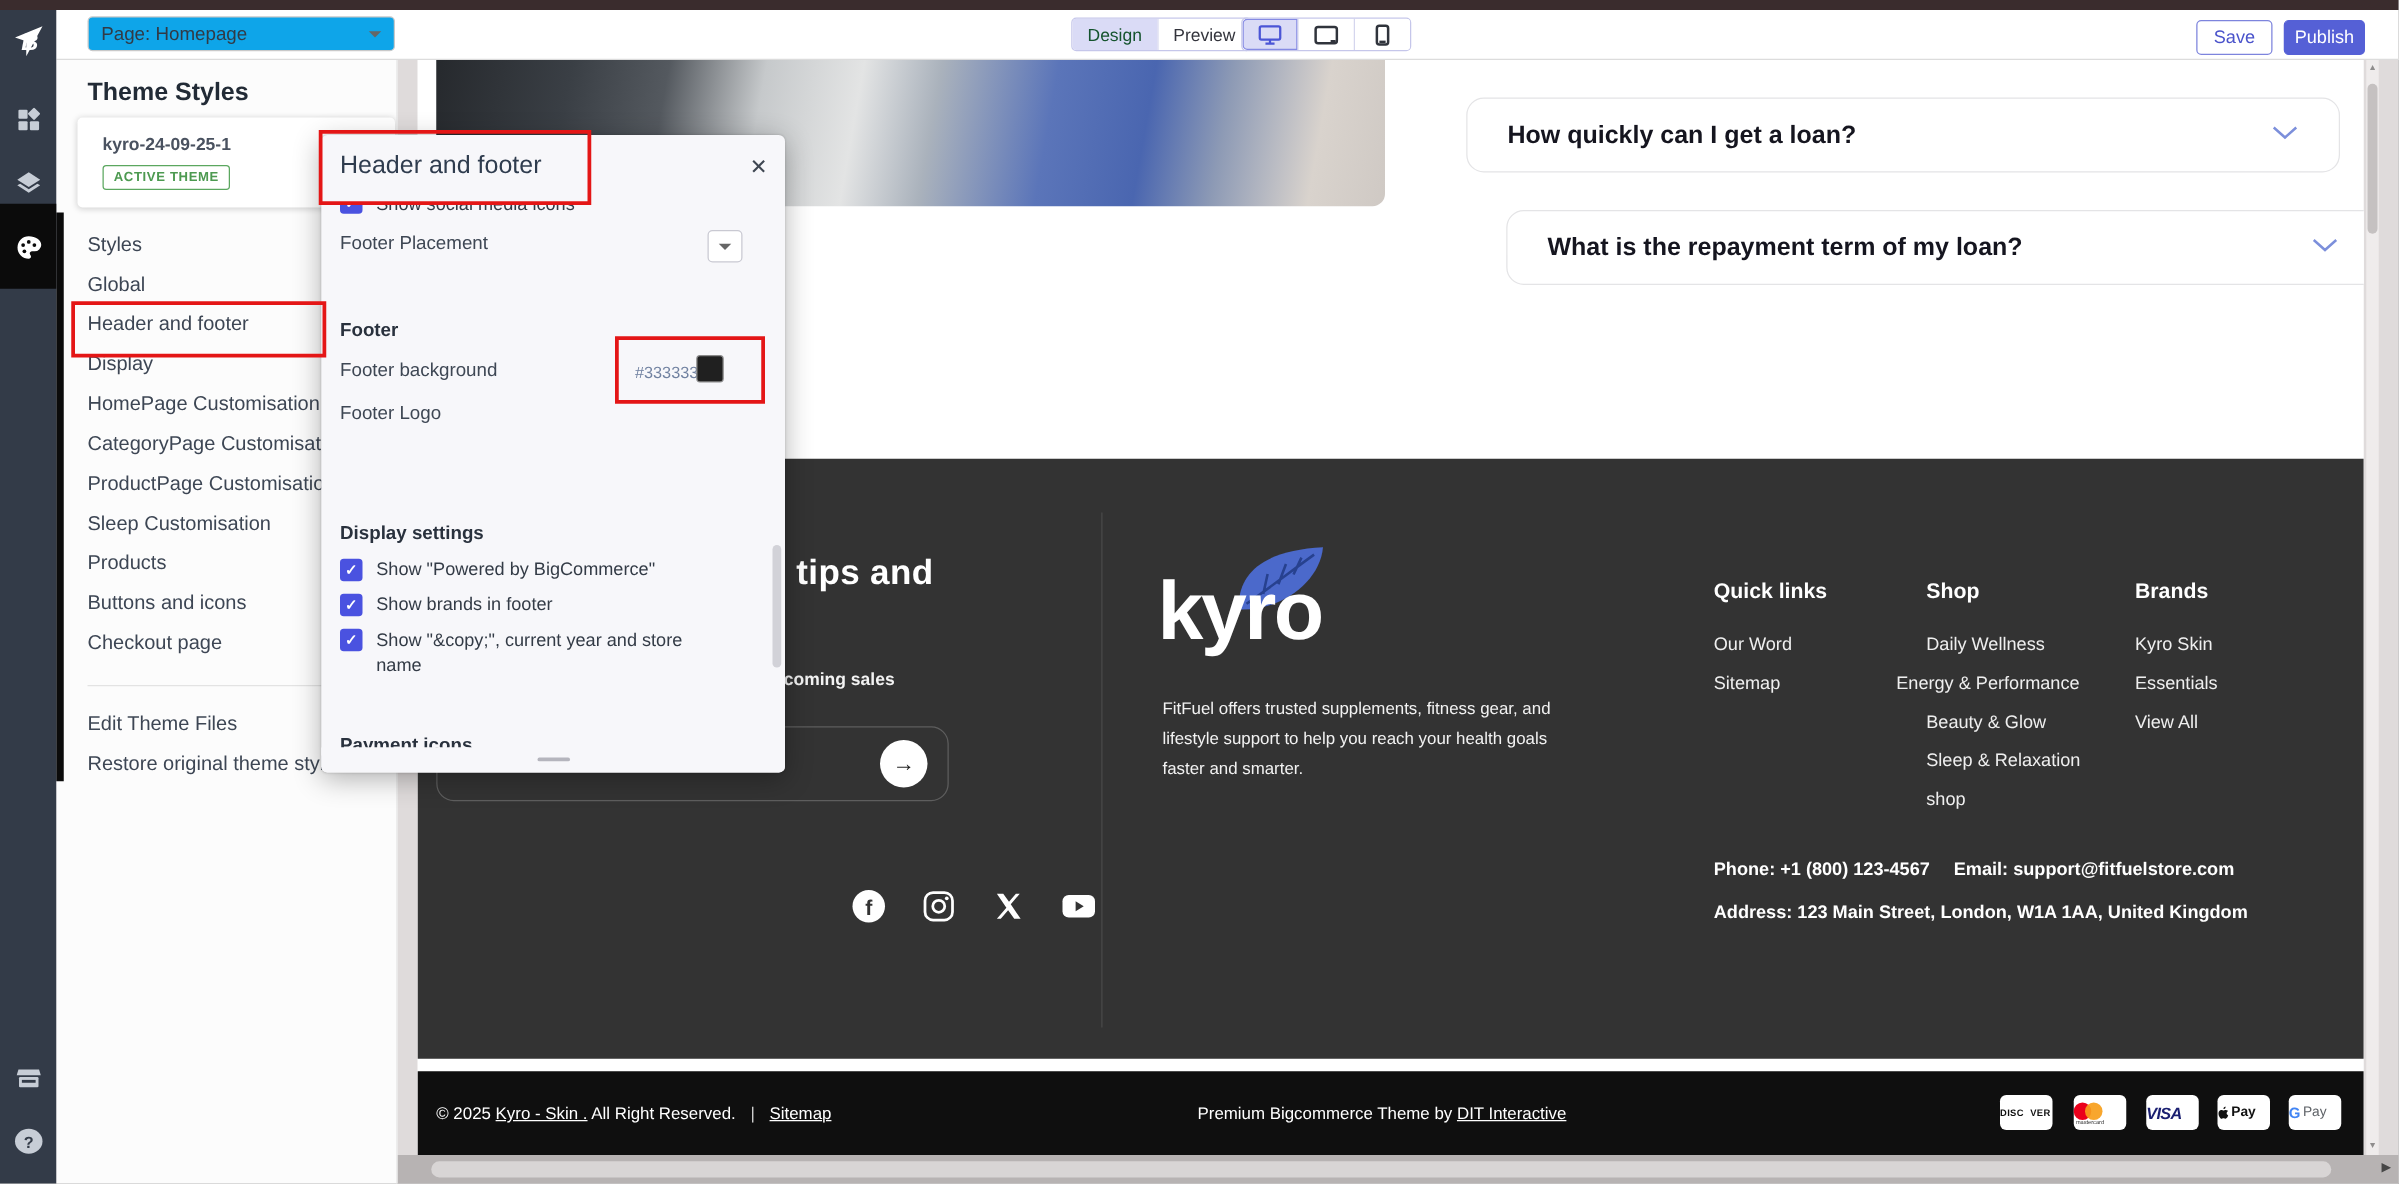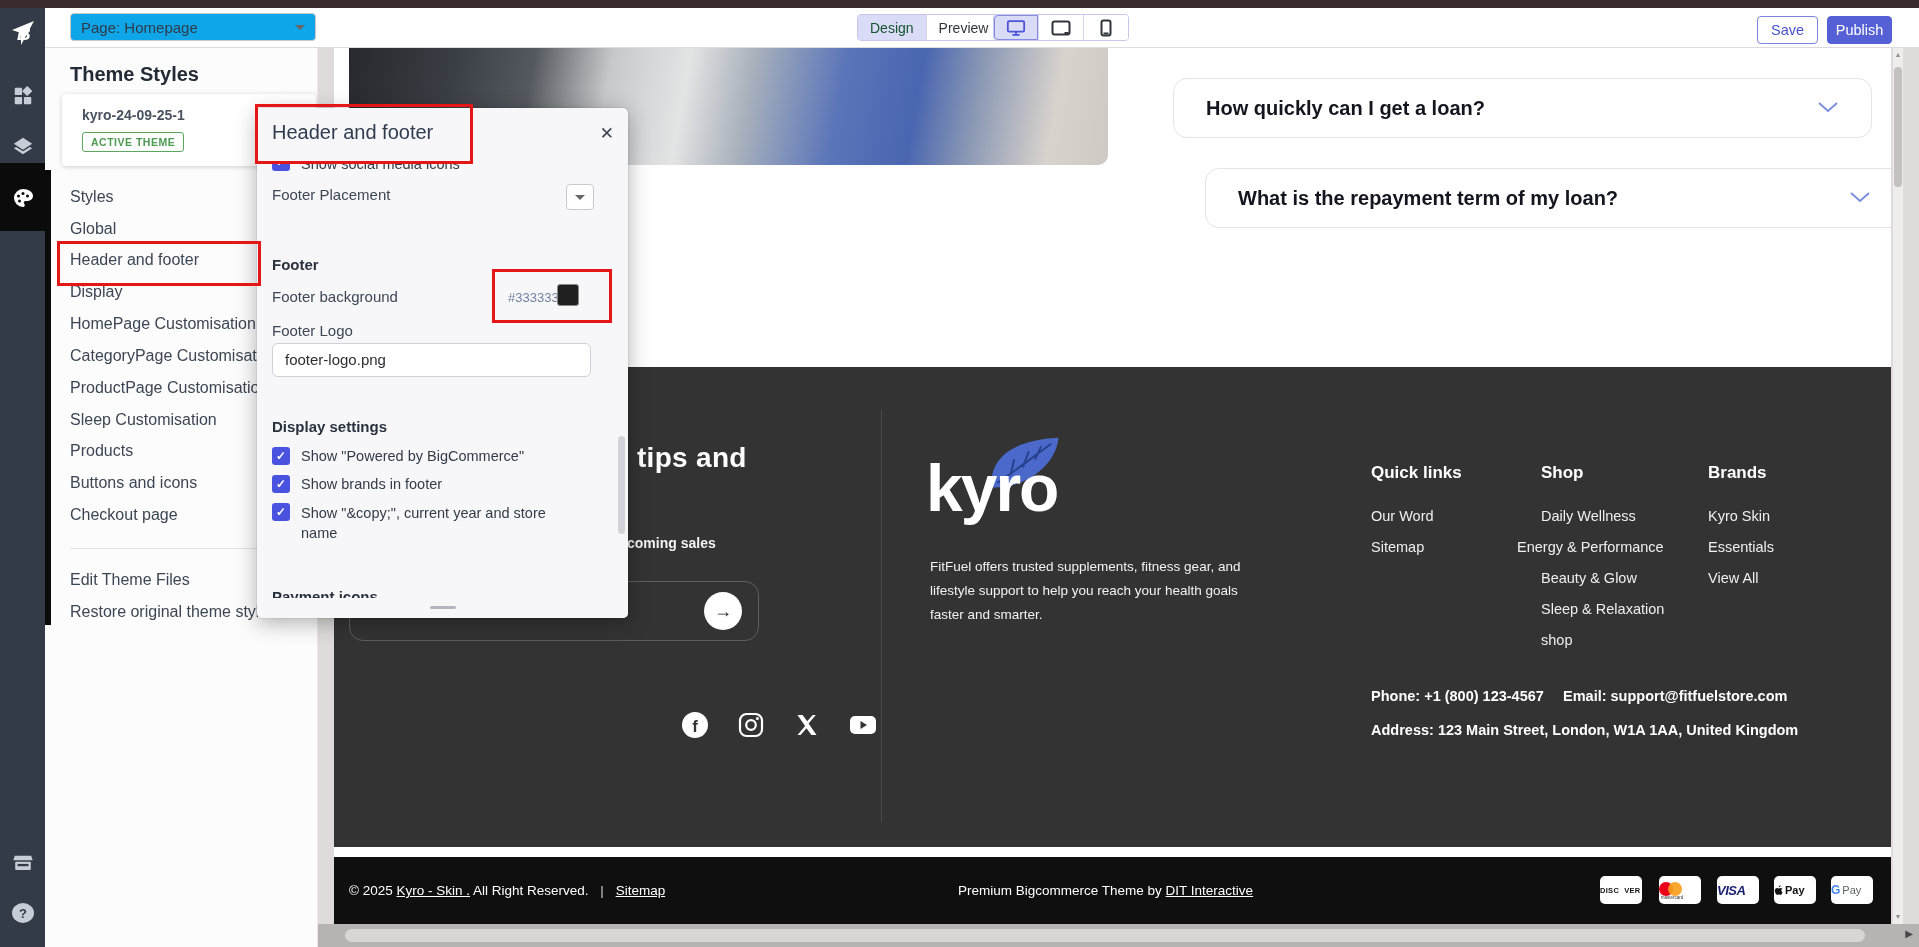--- a/index.html
+++ b/index.html
@@ -355,21 +355,20 @@
           <span class="caret"></span>
         </span>
 
       <span class="pbold" style="top:94px;">Footer</span>
 
       <span class="plabel" style="top:126px;">Footer background</span>
       <span class="hexval">#333333</span>
       <span class="swatch"></span>
 
       <span class="plabel" style="top:160px;">Footer Logo</span>
-      <div class="pinput">footer-logo.png</div>
 
       <span class="pbold" style="top:256px;">Display settings</span>
 
       <span class="cb" style="top:285px;"></span>
       <span class="cblabel" style="top:286px;">Show "Powered by BigCommerce"</span>
       <span class="cb" style="top:313px;"></span>
       <span class="cblabel" style="top:314px;">Show brands in footer</span>
       <span class="cb" style="top:341px;"></span>
       <span class="cblabel" style="top:342px;width:262px;line-height:1.35;">Show "&amp;copy;", current year and store name</span>
 

